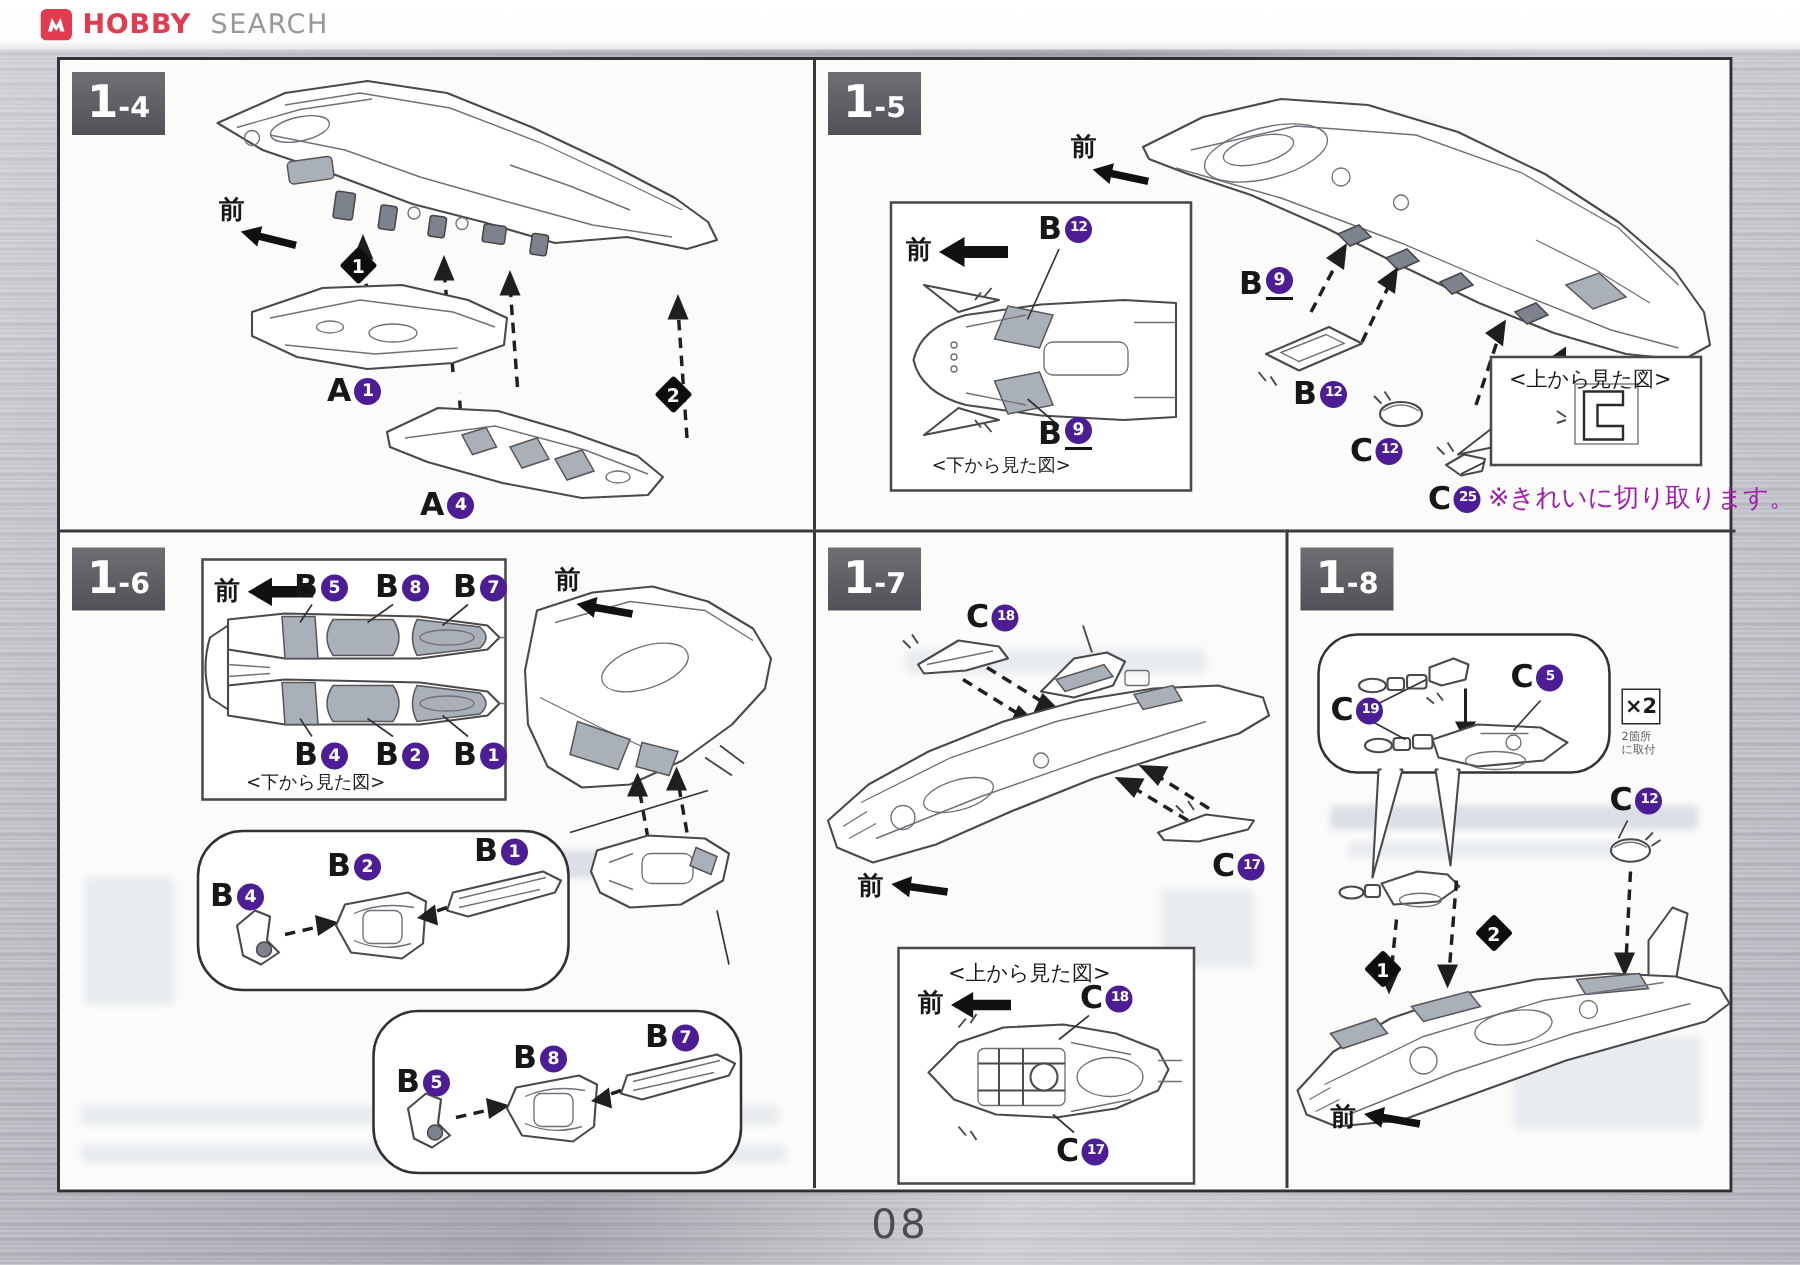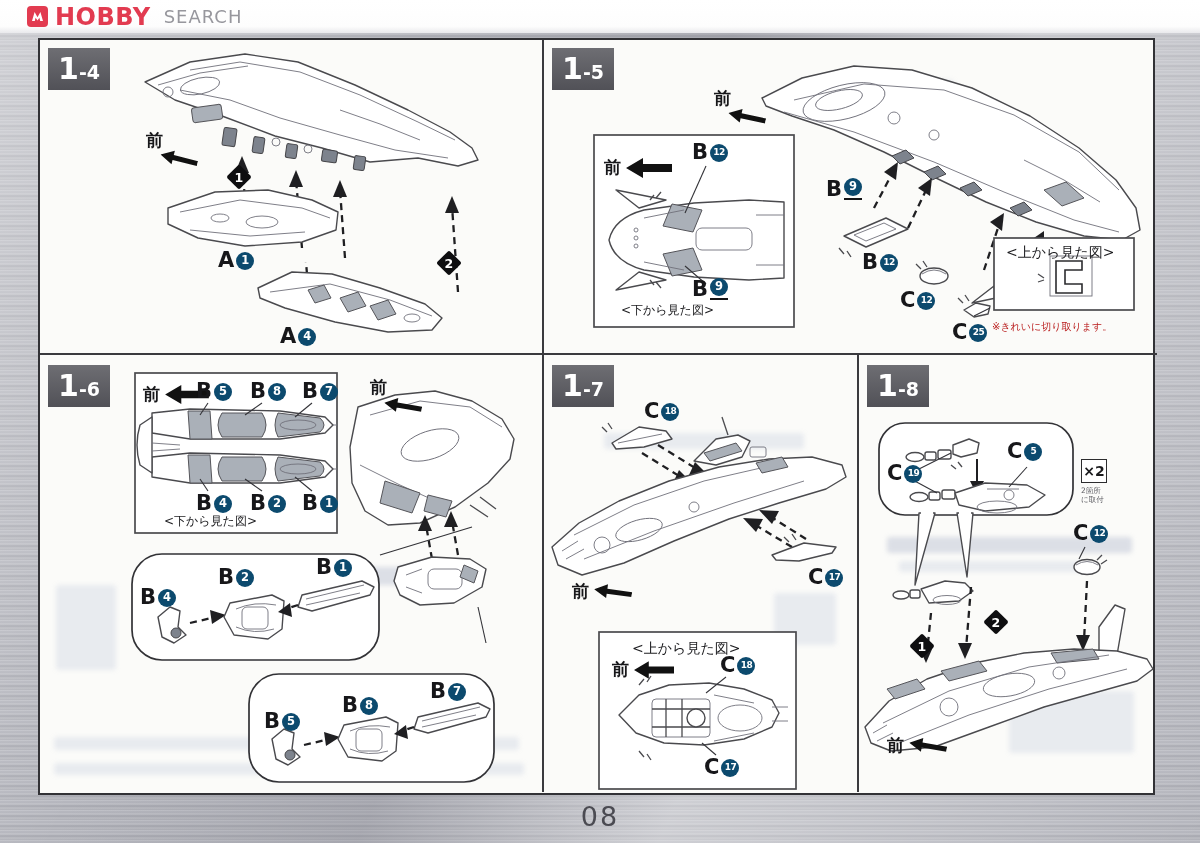--- a/index.html
+++ b/index.html
@@ -10,59 +10,59 @@
       linear-gradient(115deg, rgba(255,255,255,.38) 0%, rgba(255,255,255,0) 28%, rgba(120,120,130,.25) 47%, rgba(255,255,255,.34) 66%, rgba(255,255,255,0) 100%),
       repeating-linear-gradient(180deg,
         #c6c7cd 0px,#b0b1b9 2px,#c2c3c9 4px,#a4a5ad 6px,#bcbdc3 8px,#adaeb6 10px),
       #b4b5bc;
   }
   .header{ position:absolute; left:0; top:0; width:1200px; height:33px;
     background:linear-gradient(180deg,#ffffff 0%,#fdfdfd 80%,#e9e9ec 100%);
     display:flex; align-items:center; }
   .logo{ display:flex; align-items:center; gap:7px; margin-left:27px; cursor:pointer; }
   .logomark{ width:21px; height:21px; border-radius:4px; display:flex; align-items:center; justify-content:center; }
-  .brand1{ font-size:24px; font-weight:bold; letter-spacing:.5px; }
+  .brand1{ font-size:18px; font-weight:bold; letter-spacing:.5px; }
   .brand2{ font-size:18px; font-weight:normal; color:#97979d; letter-spacing:1px; margin-left:6px; }
 
   .sheet{ position:absolute; left:38px; top:38px; width:1117px; height:757px;
     background:#fbfbf9; border:2.5px solid #323236; }
   .sec{ position:absolute; }
   #p14{ left:0; top:0; width:502px; height:313px; }
   #p15{ left:502px; top:0; width:615px; height:313px; border-left:2px solid #3a3a3e; }
   #p16{ left:0; top:313px; width:502px; height:439px; border-top:2px solid #3a3a3e; }
   #p17{ left:502px; top:313px; width:315px; height:439px; border-top:2px solid #3a3a3e; border-left:2px solid #3a3a3e; }
   #p18{ left:817px; top:313px; width:300px; height:439px; border-top:2px solid #3a3a3e; border-left:2px solid #3a3a3e; }
   .art{ position:absolute; left:0; top:0; z-index:1; }
 
   .steptag{ position:absolute; z-index:3; width:62px; height:42px;
     background:linear-gradient(180deg,#6e6e73,#515157);
     color:#fff; display:flex; align-items:center; justify-content:center; }
   .st-big{ font-size:30px; font-weight:bold; line-height:1; }
   .st-small{ font-size:19px; font-weight:bold; line-height:1; margin-top:7px; }
 
   .plabel{ position:absolute; z-index:2; display:flex; align-items:center; gap:2px;
     color:#17171a; font-size:21px; font-weight:600; line-height:1; }
-  .cnum{ width:18px; height:18px; border-radius:50%; background:#0c4a6e; color:#fff;
+  .cnum{ width:18px; height:18px; border-radius:50%; background:#4c1d95; color:#fff;
     display:flex; align-items:center; justify-content:center;
     font-size:11.5px; font-weight:bold; letter-spacing:0; }
   .cnum.two{ font-size:9px; letter-spacing:-.5px; }
   .ulw{ border-bottom:2.5px solid #141416; padding-bottom:2px; display:inline-flex; }
 
   .front{ position:absolute; z-index:2; display:flex; flex-direction:column; align-items:flex-start;
     color:#17171a; font-size:17px; font-weight:600; line-height:1.05; }
   .front.row{ flex-direction:row; align-items:center; gap:5px; }
   .farrow{ margin-left:14px; margin-top:1px; }
 
   .diamond{ position:absolute; z-index:2; width:18px; height:18px; background:#0e0e10;
     transform:rotate(45deg); border-radius:2px;
     display:flex; align-items:center; justify-content:center; }
   .diamond span{ transform:rotate(-45deg); color:#fff; font-weight:bold; font-size:12.5px; }
 
   .caption{ position:absolute; z-index:2; color:#1a1a1d; font-size:12px; font-weight:500; white-space:nowrap; }
-  .note{ position:absolute; z-index:2; color:#b91c1c; font-size:10px; font-weight:500; white-space:nowrap; }
+  .note{ position:absolute; z-index:2; color:#a21caf; font-size:17px; font-weight:500; white-space:nowrap; }
   .x2box{ position:absolute; z-index:2; width:26px; height:24px; border:1.8px solid #2c2c2e; background:#fff;
     display:flex; align-items:center; justify-content:center; font-size:14px; font-weight:bold; color:#1a1a1c; }
   .x2note{ position:absolute; z-index:2; font-size:7.5px; color:#5a5a60; line-height:1.25; }
 
   .pagenum{ position:absolute; left:0; top:801px; width:1200px; text-align:center;
     font-size:27px; color:#4b4b52; letter-spacing:2px; z-index:2; }
 
   .ghost{ position:absolute; z-index:0; filter:blur(2.5px); border-radius:3px; }
   .gh-b{ background:rgba(120,140,185,.14); }
   .gh-d{ background:rgba(110,125,165,.22); }

